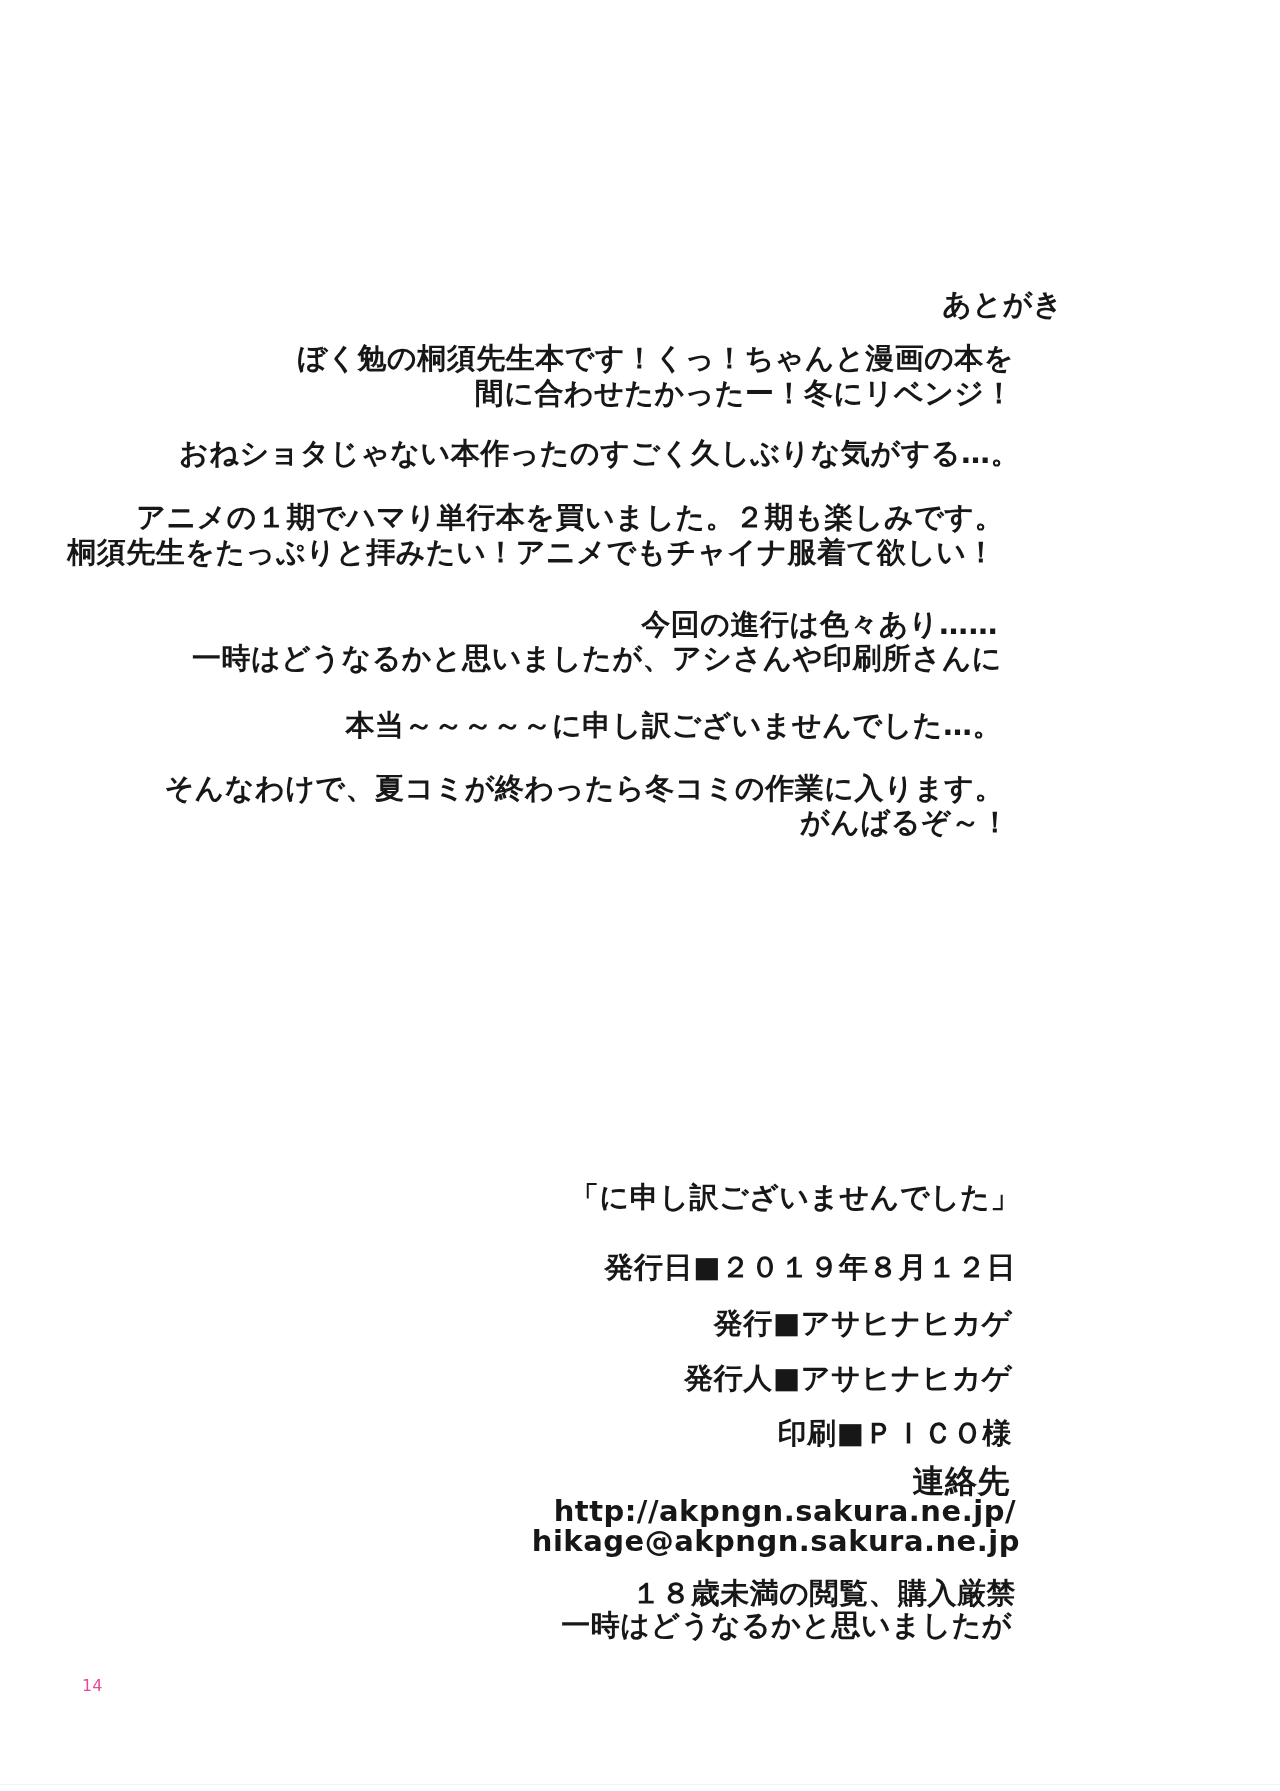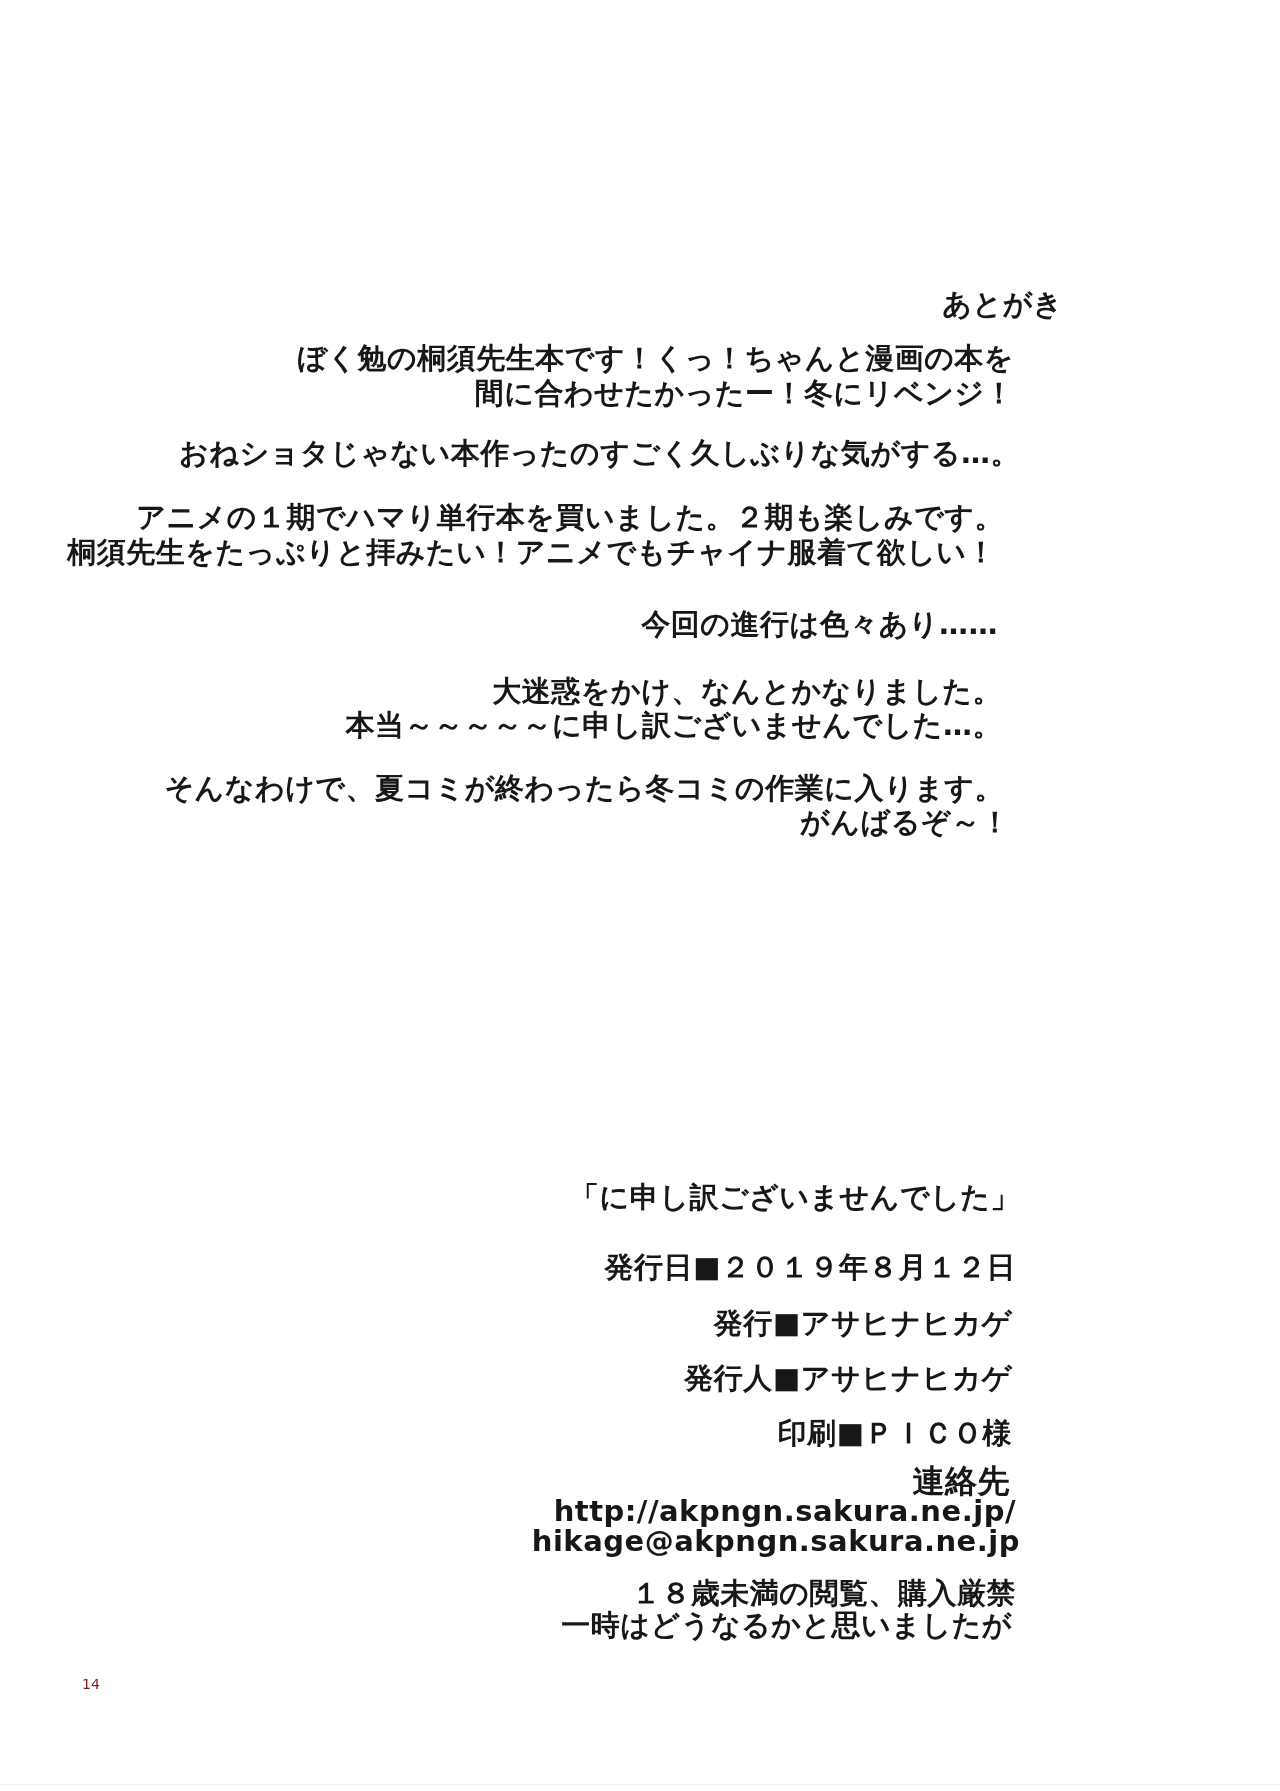--- a/index.html
+++ b/index.html
@@ -22,23 +22,23 @@
     font-weight: 600;
     letter-spacing: 0.5px;
   }
   .title-line { right: 217px; }
   .contact-line { font-size: 32px; }
   .url-line { font-size: 29px; font-weight: 600; }
   .page-number {
     position: absolute;
     left: 82px;
     top: 1676px;
-    font-size: 14px;
+    font-size: 16px;
     font-weight: 400;
-    color: #7f1d1d;
+    color: #ec4899;
   }
   .bottom-edge {
     position: absolute;
     left: 0;
     bottom: 6px;
     width: 100%;
     height: 1px;
     background: rgba(0,0,0,0.05);
   }
 </style>
@@ -51,21 +51,21 @@
 
   <div class="line" style="top:341px">ぼく勉の桐須先生本です！くっ！ちゃんと漫画の本を</div>
   <div class="line" style="top:436px; right:260px">おねショタじゃない本作ったのすごく久しぶりな気がする…。</div>
 
   <div class="line" style="top:376px">間に合わせたかったー！冬にリベンジ！</div>
 
   <div class="line" style="top:500px; right:276px">アニメの１期でハマり単行本を買いました。２期も楽しみです。</div>
   <div class="line" style="top:535px; right:284px">桐須先生をたっぷりと拝みたい！アニメでもチャイナ服着て欲しい！</div>
 
   <div class="line" style="top:607px; right:282px">今回の進行は色々あり……</div>
-  <div class="line" style="top:674px; right:278px">大迷惑をかけ、なんとかなりました。</div>
+  <div class="line" style="top:641px; right:278px">一時はどうなるかと思いましたが、アシさんや印刷所さんに</div>
   <div class="line" style="top:708px; right:278px">本当～～～～～に申し訳ございませんでした…。</div>
 
   <div class="line" style="top:771px; right:276px">そんなわけで、夏コミが終わったら冬コミの作業に入ります。</div>
   <div class="line" style="top:805px; right:270px">がんばるぞ～！</div>
 
   <div class="line" style="top:1180px; right:260px">「に申し訳ございませんでした」</div>
   <div class="line" style="top:1250px; right:264px">発行日■２０１９年８月１２日</div>
   <div class="line" style="top:1306px; right:268px">発行■アサヒナヒカゲ</div>
   <div class="line" style="top:1361px; right:268px">発行人■アサヒナヒカゲ</div>
   <div class="line" style="top:1416px; right:268px">印刷■ＰＩＣＯ様</div>

